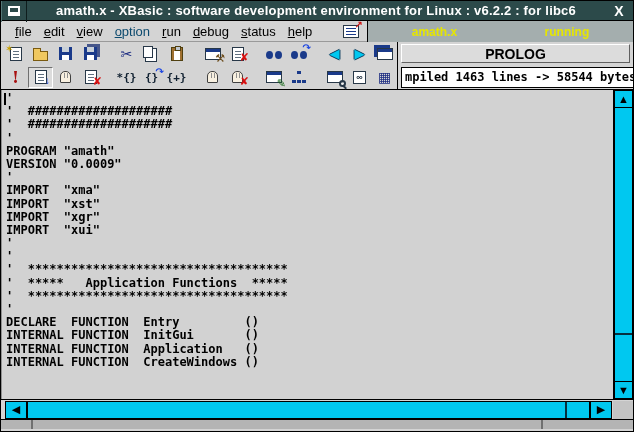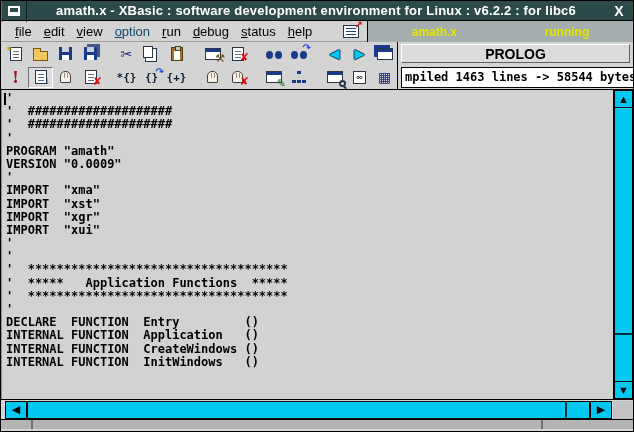--- a/index.html
+++ b/index.html
@@ -269,23 +269,23 @@
         <div class="cl">IMPORT  "xst"</div>
         <div class="cl">IMPORT  "xgr"</div>
         <div class="cl">IMPORT  "xui"</div>
         <div class="cl">'</div>
         <div class="cl">'</div>
         <div class="cl">'  ************************************</div>
         <div class="cl">'  *****   Application Functions  *****</div>
         <div class="cl">'  ************************************</div>
         <div class="cl">'</div>
         <div class="cl">DECLARE  FUNCTION  Entry         ()</div>
+        <div class="cl">INTERNAL FUNCTION  InitGui       ()</div>
         <div class="cl">INTERNAL FUNCTION  Application   ()</div>
         <div class="cl">INTERNAL FUNCTION  CreateWindows ()</div>
-        <div class="cl">INTERNAL FUNCTION  InitWindows   ()</div>
       </div>
     <div class="vscroll">
       <div class="vbtn">
         <span>▲</span>
       </div>
       <div class="vtrack">
         <div class="vthumb"></div>
       </div>
       <div class="vbtn">
         <span>▼</span>

